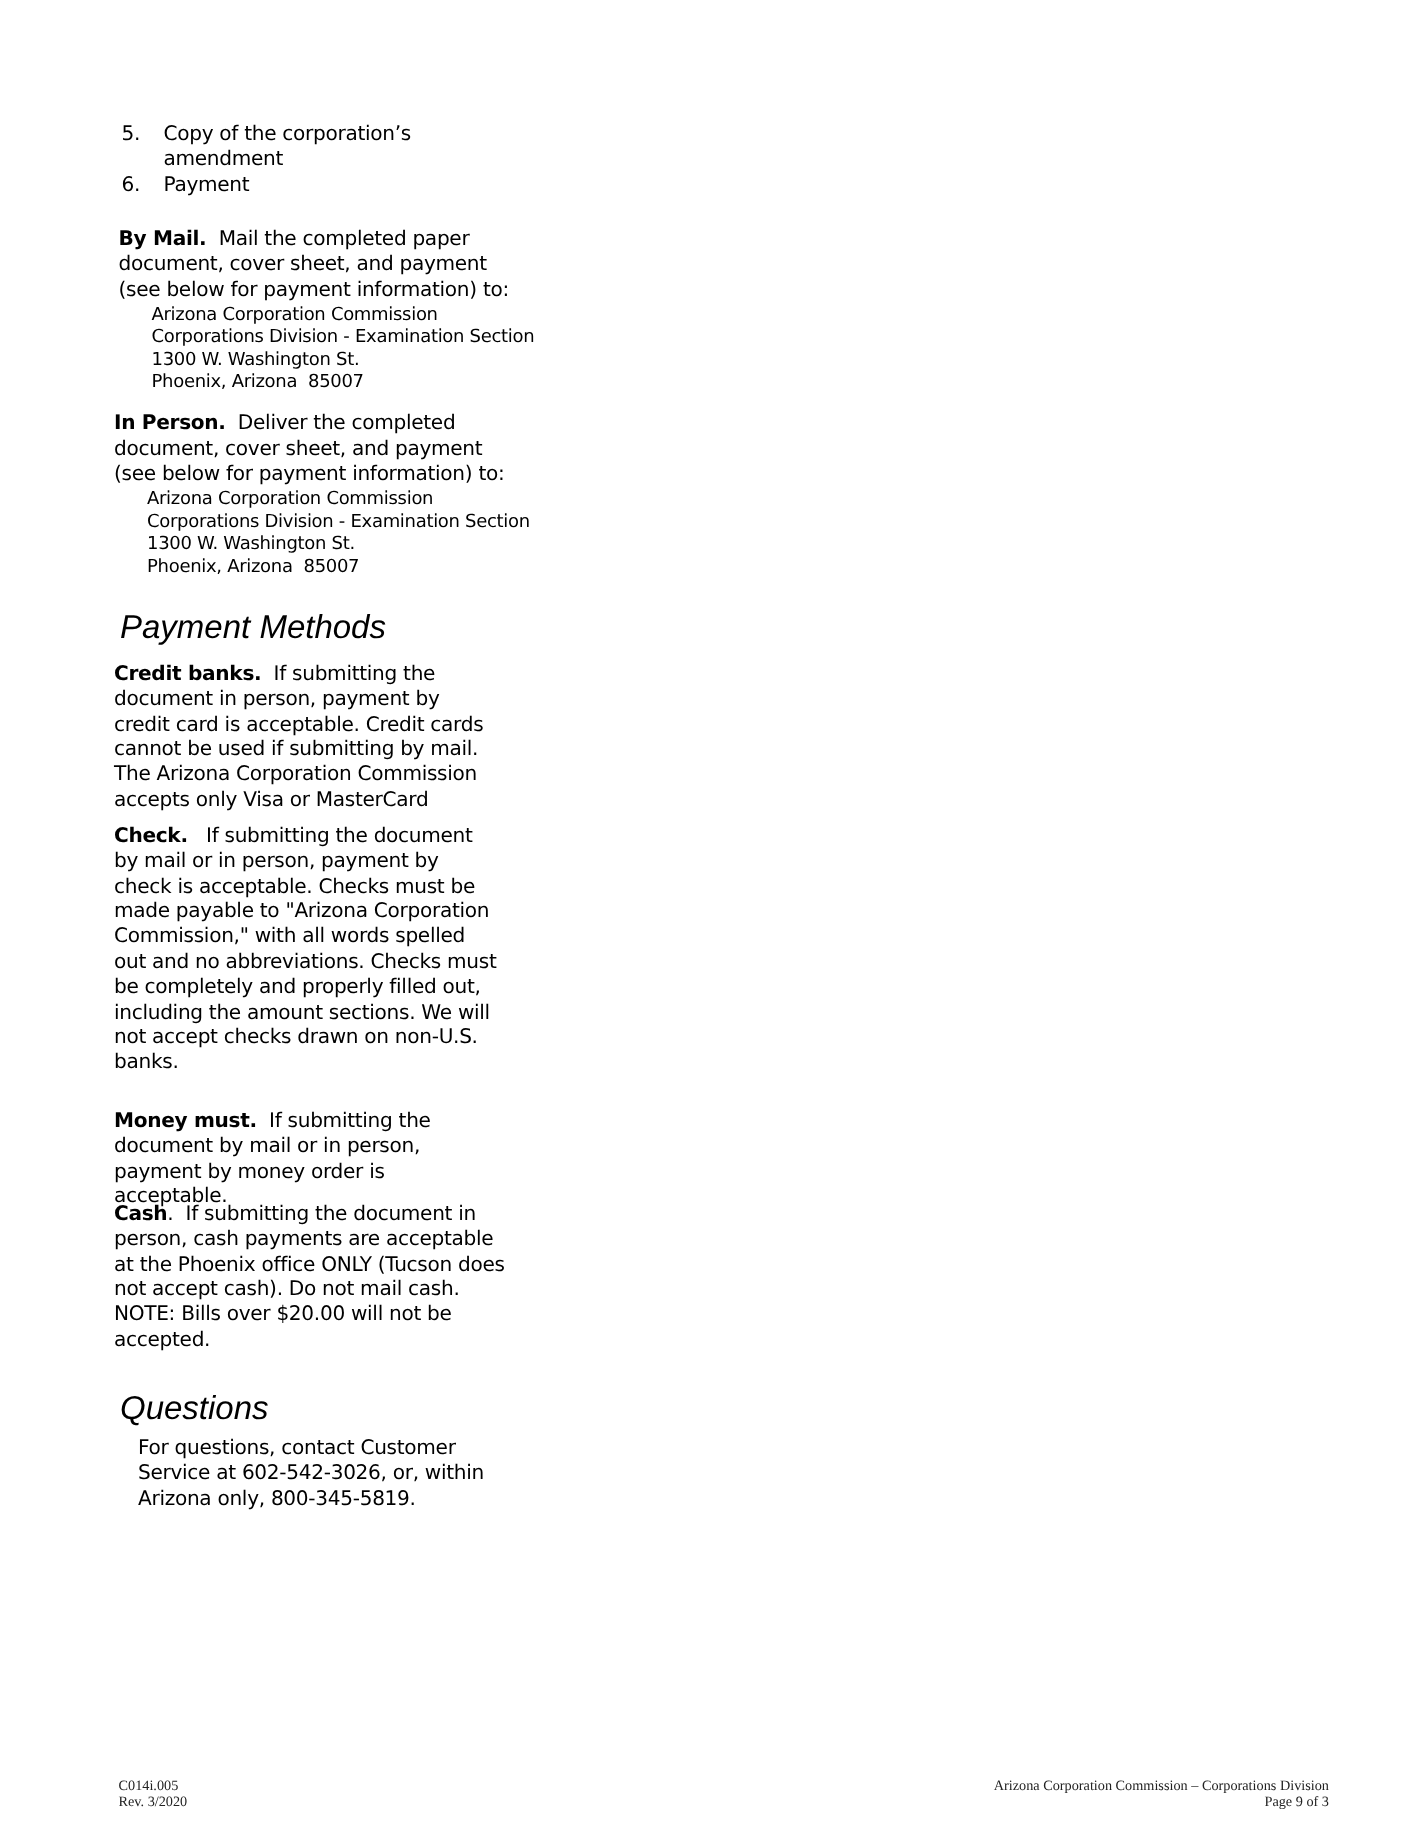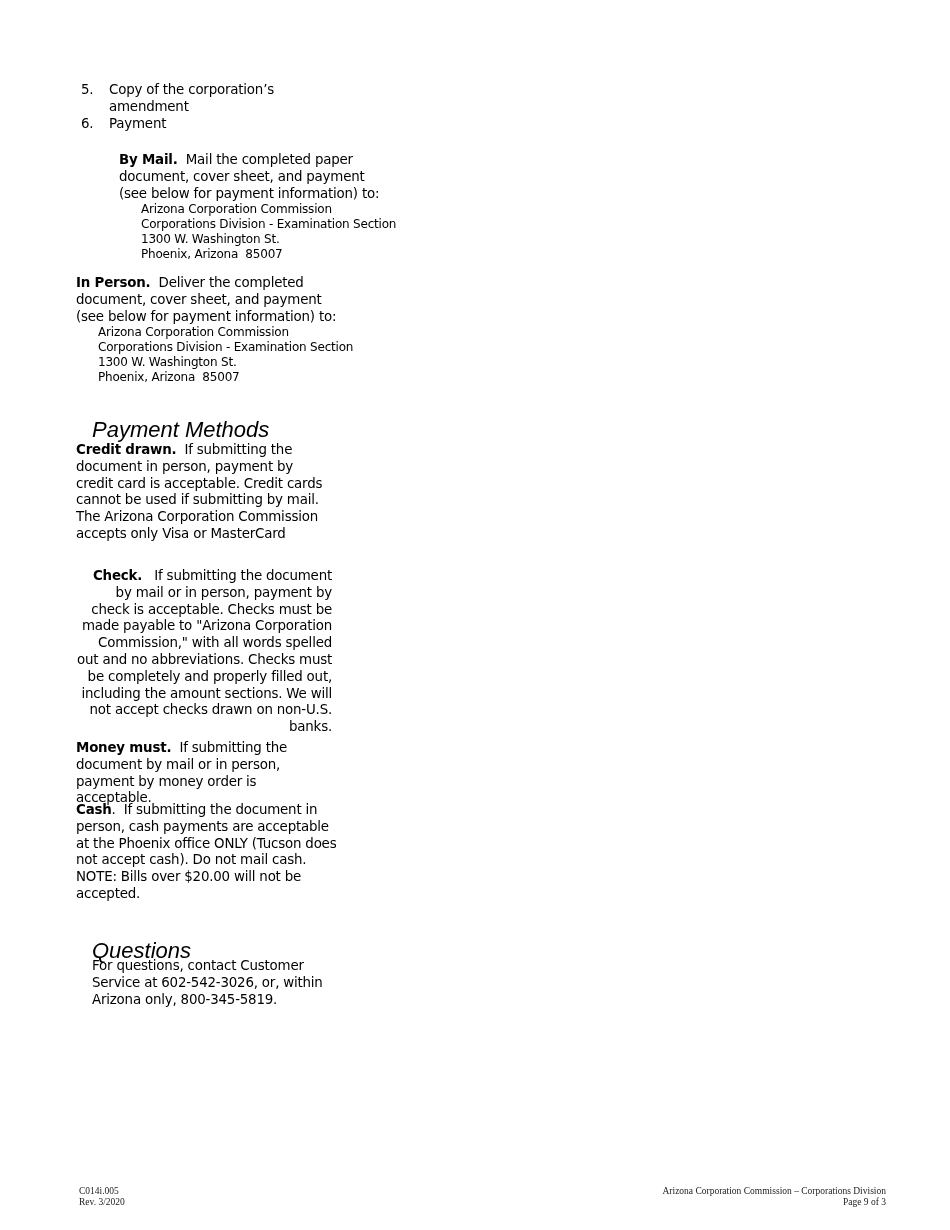--- a/index.html
+++ b/index.html
@@ -60,21 +60,21 @@
       white-space: nowrap;
     }
     .heading {
       position: absolute;
       left: 76px;
       font-family: "Liberation Sans", sans-serif;
       font-style: italic;
       font-size: 22px;
       line-height: 26px;
       font-weight: normal;
-      margin: 16px;
+      margin: 4px;
     }
     .footer {
       position: absolute;
       font-family: Liberation Serif, serif;
       font-size: 9.5px;
       line-height: 10.5px;
       color: #222222;
     }
     .footer-left {
       left: 79px;
@@ -95,21 +95,21 @@
     <div class="list-item">
       <span class="list-num">5.</span>
       <span class="list-text">Copy of the corporation’s amendment</span>
     </div>
     <div class="list-item">
       <span class="list-num">6.</span>
       <span class="list-text">Payment</span>
     </div>
   </div>
 
-  <div class="section" style="left:79px; top:152px; width:262px;margin-left:40px;">
+  <div class="section" style="left:79px; top:152px; width:262px;">
     <div class="body-text">
       <span class="lead">By Mail.</span><span style="white-space:pre-wrap;">  Mail the completed paper document, cover sheet, and payment (see below for payment information) to:</span>
     </div>
     <div class="address small-text">
       <div>Arizona Corporation Commission</div>
       <div>Corporations Division - Examination Section</div>
       <div>1300 W. Washington St.</div>
       <div style="white-space:pre;">Phoenix, Arizona  85007</div>
     </div>
   </div>
@@ -122,24 +122,24 @@
       <div>Arizona Corporation Commission</div>
       <div>Corporations Division - Examination Section</div>
       <div>1300 W. Washington St.</div>
       <div style="white-space:pre;">Phoenix, Arizona  85007</div>
     </div>
   </div>
 
   <h2 class="heading" style="top:401px;">Payment Methods</h2>
 
   <div class="section body-text" style="left:76px; top:442px; width:250px;">
-    <span class="lead">Credit drawn.</span><span style="white-space:pre-wrap;">  If submitting the document in person, payment by credit card is acceptable. Credit cards cannot be used if submitting by mail. The Arizona Corporation Commission accepts only Visa or MasterCard</span>
+    <span class="lead">Credit banks.</span><span style="white-space:pre-wrap;">  If submitting the document in person, payment by credit card is acceptable. Credit cards cannot be used if submitting by mail. The Arizona Corporation Commission accepts only Visa or MasterCard</span>
   </div>
 
-  <div class="section body-text" style="left:76px; top:568px; width:256px;text-align:right;">
+  <div class="section body-text" style="left:76px; top:550px; width:256px;">
     <span class="lead">Check.</span><span style="white-space:pre-wrap;">   If submitting the document by mail or in person, payment by check is acceptable. Checks must be made payable to "Arizona Corporation Commission," with all words spelled out and no abbreviations. Checks must be completely and properly filled out, including the amount sections. We will not accept checks drawn on non-U.S. banks.</span>
   </div>
 
   <div class="section body-text" style="left:76px; top:740px; width:256px;">
     <span class="lead">Money must.</span><span style="white-space:pre-wrap;">  If submitting the document by mail or in person, payment by money order is acceptable.</span>
   </div>
 
   <div class="section body-text" style="left:76px; top:802px; width:262px;">
     <span class="lead">Cash</span><span style="white-space:pre-wrap;">.  If submitting the document in person, cash payments are acceptable at the Phoenix office ONLY (Tucson does not accept cash). Do not mail cash. NOTE: Bills over $20.00 will not be accepted.</span>
   </div>

